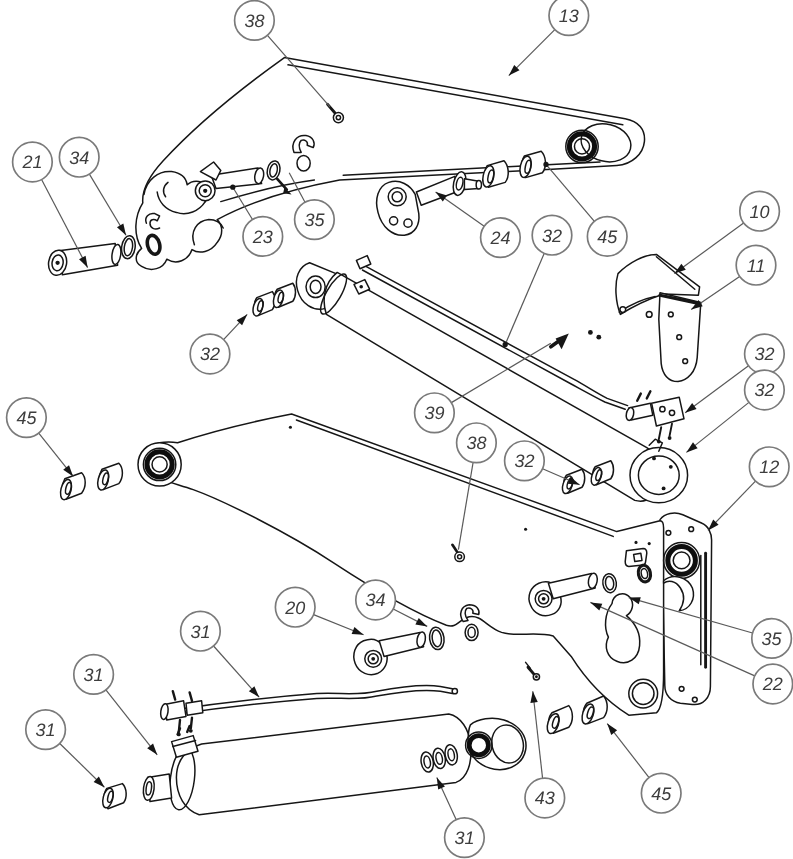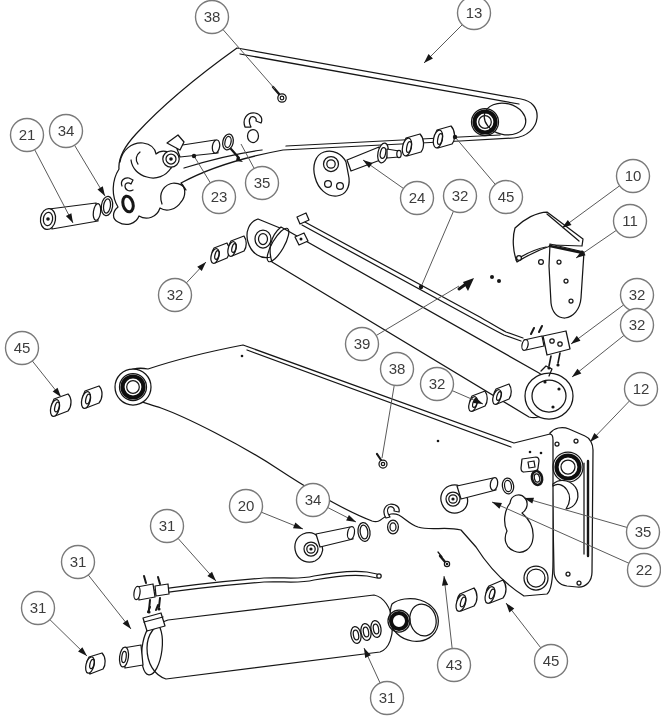--- a/index.html
+++ b/index.html
@@ -1,16 +1,16 @@
 <!DOCTYPE html>
 <html><head>
 <meta charset="utf-8">
 <style>
   html,body{margin:0;padding:0;background:#ffffff;}
-  .stage{width:661px;height:716px;position:relative;margin:0 auto;overflow:hidden;background:#fff;}
+  .stage{width:661px;height:716px;position:relative;margin:0 auto;overflow:hidden;background:#fff;font-style:italic;}
   svg{display:block;}
   svg text{font-family:"Liberation Sans","DejaVu Sans",sans-serif;}
 </style>
 </head>
 <body>
 
 <div class="stage">
 <svg id="diagram-svg" width="661" height="716" viewBox="0 0 661 716" xmlns="http://www.w3.org/2000/svg">
 
   <g id="artwork" stroke="#161616" stroke-width="1.25" fill="none" stroke-linecap="round" stroke-linejoin="round">

